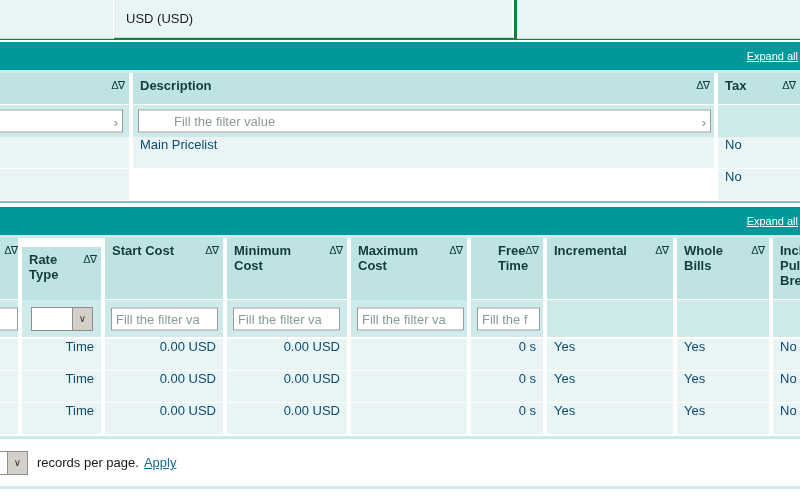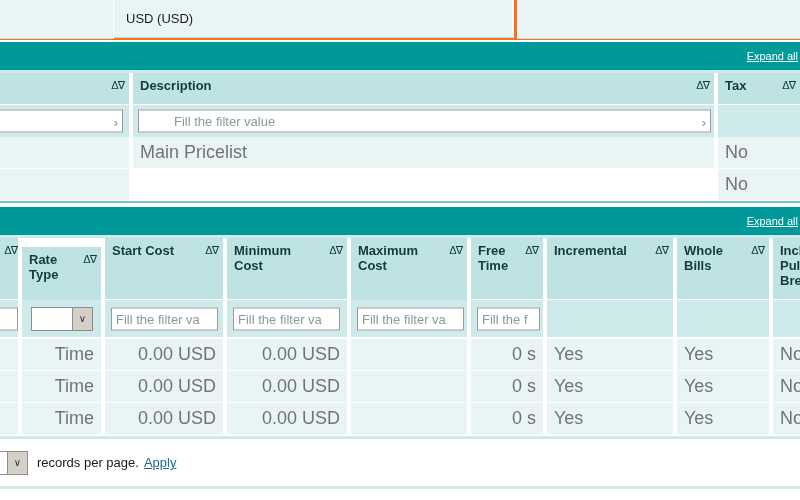--- a/index.html
+++ b/index.html
@@ -21,21 +21,21 @@
     height: 500px;
     overflow: hidden;
     background: #ffffff;
   }
 
   
   .toprow {
     position: absolute;
     left: 0; top: 0;
     width: 800px; height: 40px;
-    background: #f97316;
+    background: #15803d;
   }
   .toprow .cellA {
     position: absolute; left: 0; top: 0;
     width: 113px; height: 38px;
     background: #e9f5f5;
     border-bottom: 1px solid #bcdede;
     border-right: 1px solid #ffffff;
   }
   .toprow .cellB {
     position: absolute; left: 114px; top: 0;
@@ -160,25 +160,25 @@
     font-size: 10px;
   }
 
   
   .dcell {
     position: absolute;
     background: #e9f5f5;
     box-sizing: border-box;
     border-right: 2px solid #ffffff;
     border-bottom: 1px solid #ffffff;
-    font-size: 18px;
-    color: #737373;
+    font-size: 13px;
+    color: #0c4a6e;
     padding: 0 7px;
     display: flex;
-    align-items: center;
+    align-items: flex-start;
     overflow: hidden;
     white-space: nowrap;
   }
   .dcell.r { justify-content: flex-end; }
 
   
   .footbar {
     position: absolute;
     left: 0;
     width: 800px;
@@ -310,21 +310,21 @@
   </div>
   <div class="hdr" style="left:227px; top:238px; width:122px; height:62px;">
     <span class="lbl" style="width:78px;">Minimum Cost</span>
     <span class="sortico">Δ∇</span>
   </div>
   <div class="hdr" style="left:351px; top:238px; width:118px; height:74px;">
     <span class="lbl" style="width:78px;">Maximum Cost</span>
     <span class="sortico">Δ∇</span>
   </div>
   <div class="hdr" style="left:471px; top:238px; width:74px; height:62px;">
-    <span class="lbl" style="width:42px;">Free Time</span>
+    <span class="lbl" style="width:42px;margin-left:20px;">Free Time</span>
     <span class="sortico">Δ∇</span>
   </div>
   <div class="hdr" style="left:547px; top:238px; width:128px; height:62px;">
     <span class="lbl" style="width:96px;">Incremental</span>
     <span class="sortico">Δ∇</span>
   </div>
   <div class="hdr" style="left:677px; top:238px; width:94px; height:62px;">
     <span class="lbl" style="width:62px;">Whole Bills</span>
     <span class="sortico">Δ∇</span>
   </div>

